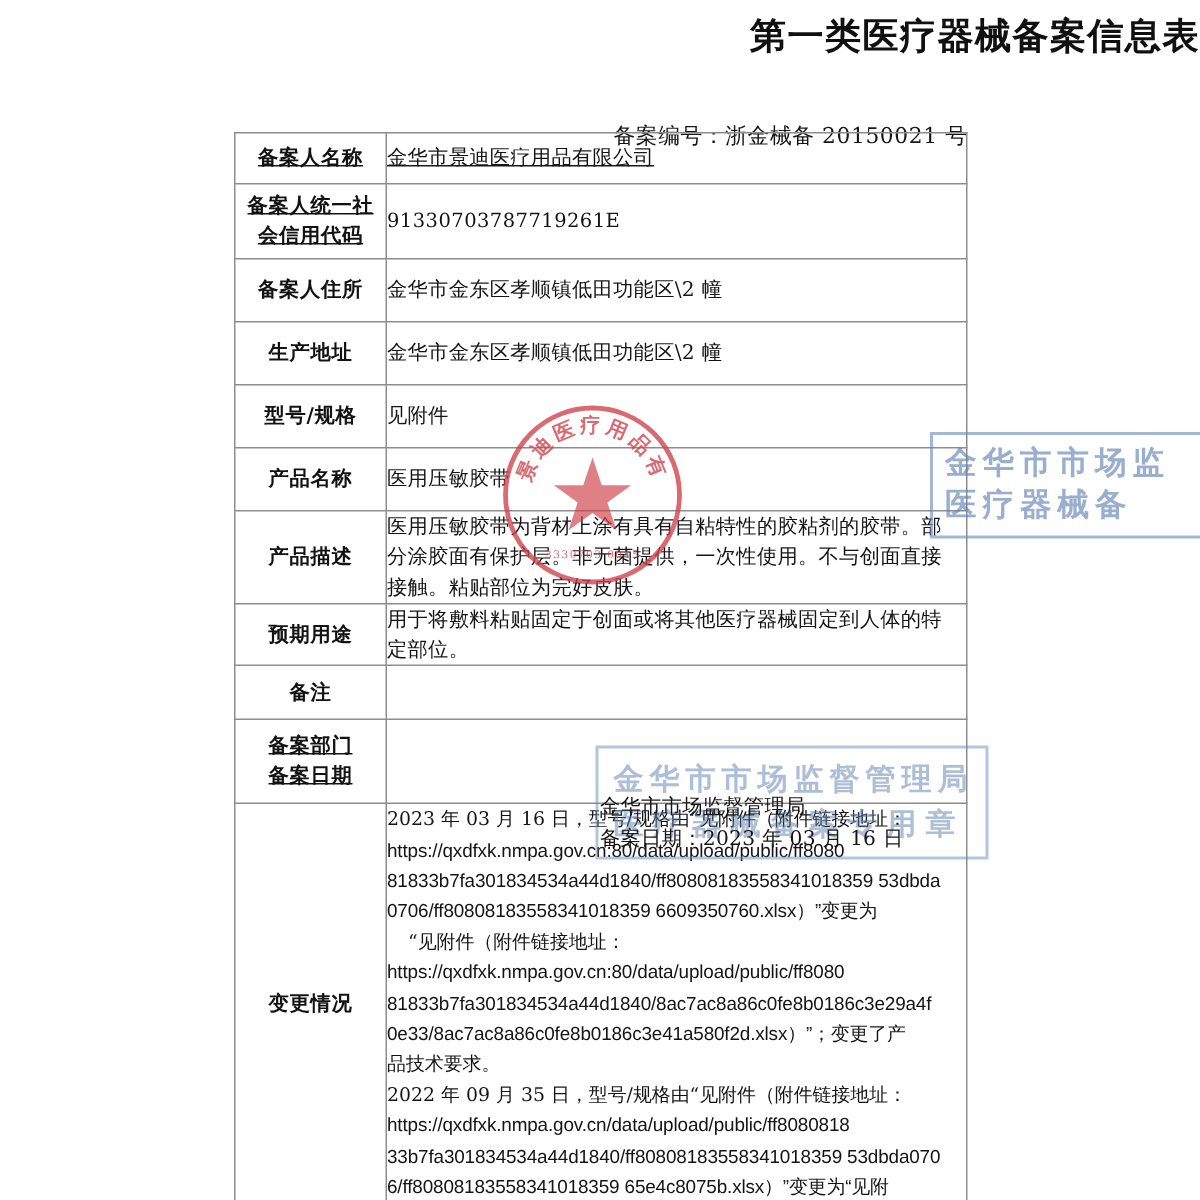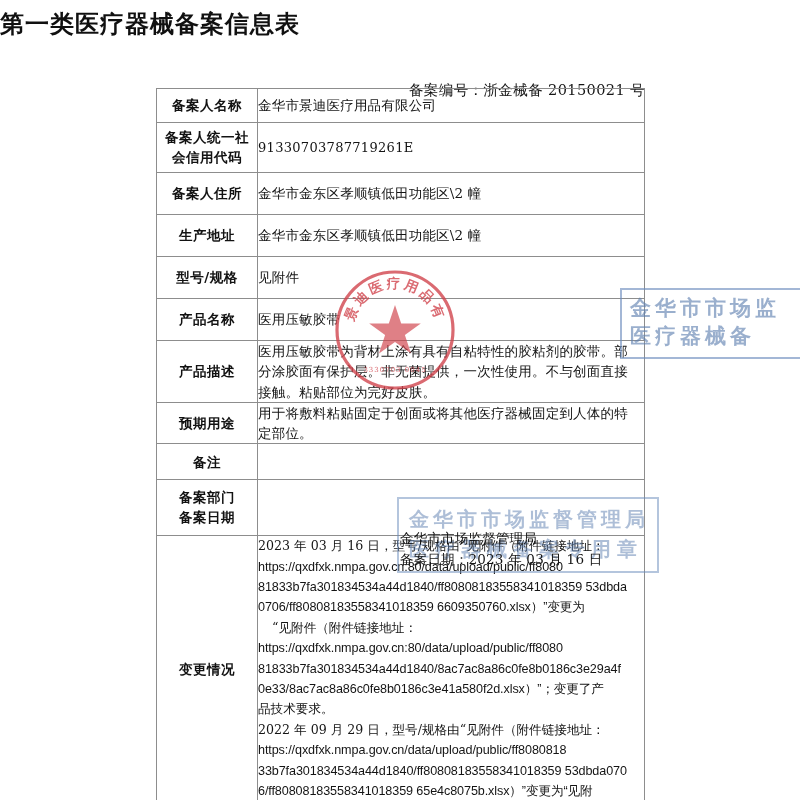--- a/index.html
+++ b/index.html
@@ -16,21 +16,21 @@
     color: #1a1a1a;
     -webkit-font-smoothing: antialiased;
   }
 
   
   .doc-title {
     position: absolute;
     top: 8px;
     left: 0;
     width: 800px;
-    text-align: left;
+    text-align: right;
     font-size: 24px;
     font-weight: bold;
     letter-spacing: 1px;
     color: #101010;
   }
 
   
   .filing-no {
     position: absolute;
     top: 81px;
@@ -71,27 +71,27 @@
     line-height: 1.5;
     padding: 6px 8px 6px 10px;
     color: #141414;
     letter-spacing: 0.2px;
   }
   .v-code {
     font-family: "DejaVu Serif", "Liberation Serif", serif;
     font-size: 13px;
     letter-spacing: 0.3px;
   }
-  .row-h1 { height: 34px; }
+  .row-h1 { height: 34px; text-decoration: underline; }
   .row-h2 { height: 50px; }
   .row-h3 { height: 42px; }
   .row-note { height: 36px; }
   .row-dept { height: 56px; }
 
-  .label-two-line { line-height: 1.45; }
+  .label-two-line { line-height: 1.45; text-decoration: underline; }
 
   
   .dept-value {
     position: relative;
     height: 100%;
   }
   .dept-text {
     position: absolute;
     left: 142px;
     top: 20px;
@@ -250,21 +250,21 @@
       <td class="changes">
         <div class="ln">2023 年 03 月 16 日，型号/规格由“见附件（附件链接地址：</div>
         <div class="ln mono-url">https://qxdfxk.nmpa.gov.cn:80/data/upload/public/ff8080</div>
         <div class="ln mono-url">81833b7fa301834534a44d1840/ff80808183558341018359 53dbda</div>
         <div class="ln mono-url">0706/ff80808183558341018359 6609350760.xlsx）”变更为</div>
         <div class="ln indent1">“见附件（附件链接地址：</div>
         <div class="ln mono-url">https://qxdfxk.nmpa.gov.cn:80/data/upload/public/ff8080</div>
         <div class="ln mono-url">81833b7fa301834534a44d1840/8ac7ac8a86c0fe8b0186c3e29a4f</div>
         <div class="ln mono-url">0e33/8ac7ac8a86c0fe8b0186c3e41a580f2d.xlsx）”；变更了产</div>
         <div class="ln">品技术要求。</div>
-        <div class="ln">2022 年 09 月 29 日，型号/规格由“见附件（附件链接地址：</div>
+        <div class="ln">2022 年 09 月 35 日，型号/规格由“见附件（附件链接地址：</div>
         <div class="ln mono-url">https://qxdfxk.nmpa.gov.cn/data/upload/public/ff8080818</div>
         <div class="ln mono-url">33b7fa301834534a44d1840/ff80808183558341018359 53dbda070</div>
         <div class="ln mono-url">6/ff80808183558341018359 65e4c8075b.xlsx）”变更为“见附</div>
       </td>
     </tr>
   </tbody>
 </table>
 
 <svg class="red-seal" viewBox="0 0 124 124">
   <defs>

